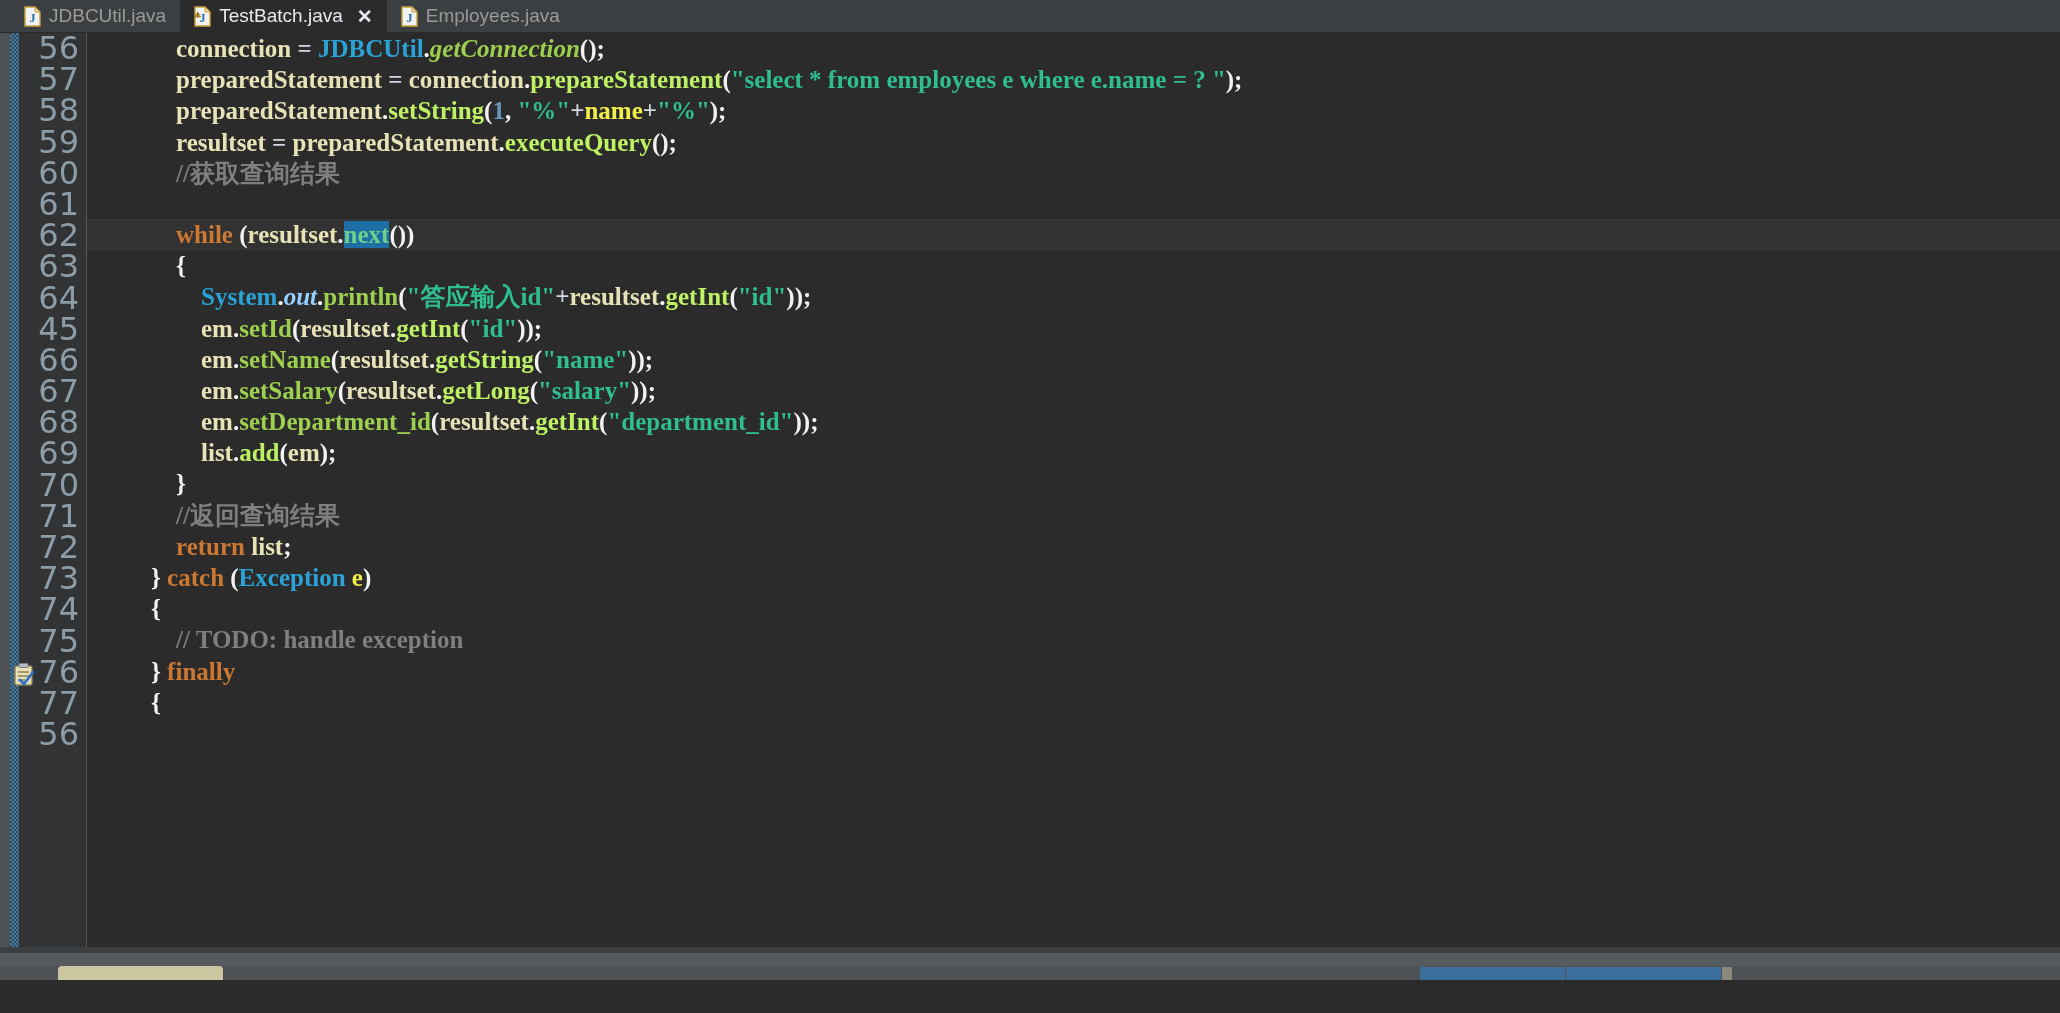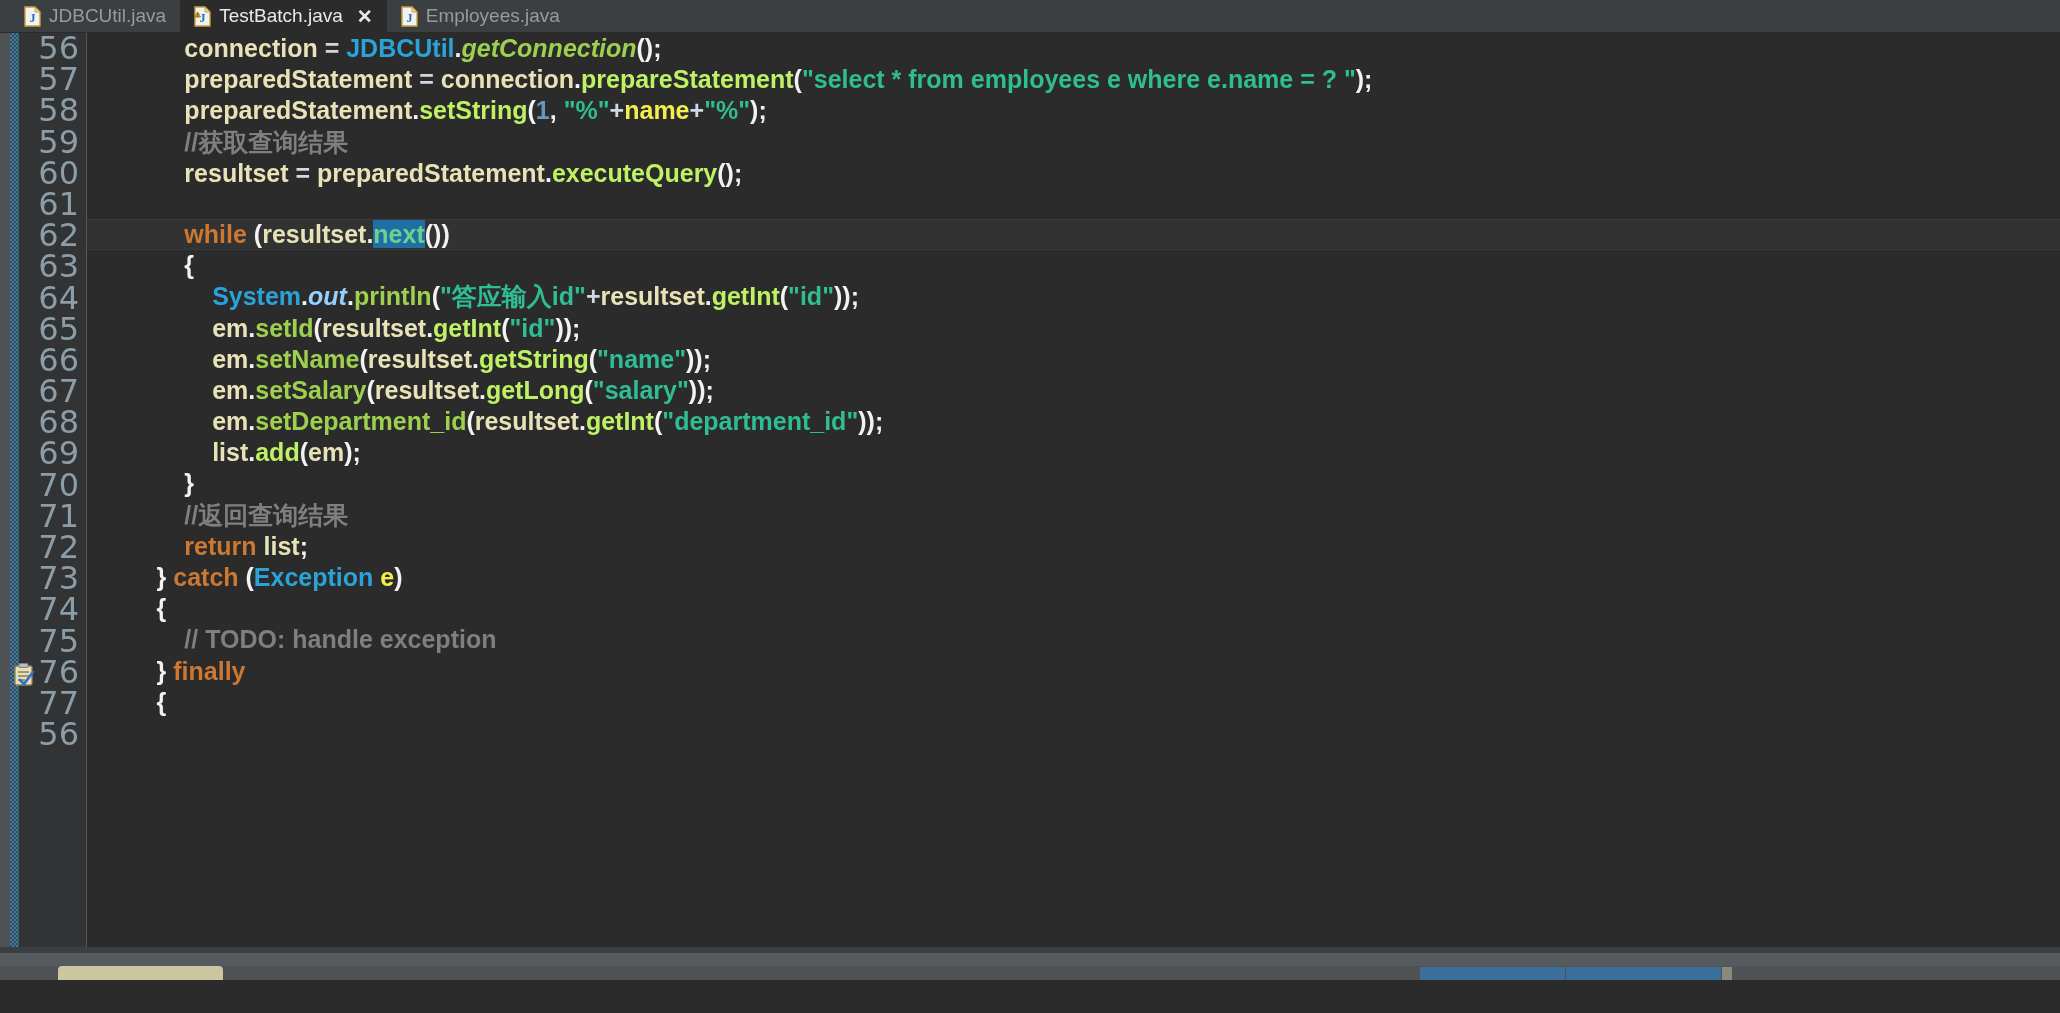--- a/index.html
+++ b/index.html
@@ -105,21 +105,21 @@
   #codearea {
     flex: 1 1 auto;
     position: relative;
     background: #2b2b2b;
     overflow: hidden;
   }
   .cline {
     height: 31.2px;
     line-height: 31.2px;
     white-space: pre;
-    font-family: Liberation Sans, sans-serif;
+    font-family: Liberation Serif, serif;
     font-size: 25px;
     font-weight: bold;
     color: #e8e2b7;
     padding-left: 14px;
   }
   .cline.caret-line {
     background: #323232;
     box-shadow: inset 0 1px 0 #3a3a3a, inset 0 -1px 0 #3a3a3a;
     margin-top: 30px;
   }
@@ -204,21 +204,21 @@
   <div id="gutter">
       <div class="gline"><span>56</span></div>
       <div class="gline"><span>57</span></div>
       <div class="gline"><span>58</span></div>
       <div class="gline"><span>59</span></div>
       <div class="gline"><span>60</span></div>
       <div class="gline"><span>61</span></div>
       <div class="gline"><span>62</span></div>
       <div class="gline"><span>63</span></div>
       <div class="gline"><span>64</span></div>
-      <div class="gline"><span>65</span></div>
+      <div class="gline"><span>45</span></div>
       <div class="gline"><span>66</span></div>
       <div class="gline"><span>67</span></div>
       <div class="gline"><span>68</span></div>
       <div class="gline"><span>69</span></div>
       <div class="gline"><span>70</span></div>
       <div class="gline"><span>71</span></div>
       <div class="gline"><span>72</span></div>
       <div class="gline"><span>73</span></div>
       <div class="gline"><span>74</span></div>
       <div class="gline"><span>75</span></div>
@@ -228,22 +228,22 @@
             <path d="M5 9 h11 M5 13 h11 M5 17 h7" stroke="#8d8055" stroke-width="1.3"></path>
             <path d="M7 17 L11 21 L20 9" stroke="#2f6fc7" stroke-width="2.6" fill="none" stroke-linecap="round" stroke-linejoin="round"></path>
           </svg></span><span>76</span></div>
       <div class="gline"><span>77</span></div>
       <div class="gline"><span>56</span></div>
     </div>
   <div id="codearea">
       <div class="cline"><span class="var">            </span><span class="var">connection</span><span class="var"> </span><span class="op">=</span><span class="var"> </span><span class="cls">JDBCUtil</span><span class="punc">.</span><span class="meth" style="font-style: italic;">getConnection</span><span class="punc">();</span></div>
       <div class="cline"><span class="var">            </span><span class="var">preparedStatement</span><span class="var"> </span><span class="op">=</span><span class="var"> </span><span class="var">connection</span><span class="punc">.</span><span class="mcall">prepareStatement</span><span class="punc">(</span><span class="str">"select * from employees e where e.name = ? "</span><span class="punc">);</span></div>
       <div class="cline"><span class="var">            </span><span class="var">preparedStatement</span><span class="punc">.</span><span class="mcall">setString</span><span class="punc">(</span><span class="num">1</span><span class="punc">, </span><span class="str">"%"</span><span class="op">+</span><span class="param">name</span><span class="op">+</span><span class="str">"%"</span><span class="punc">);</span></div>
+      <div class="cline"><span class="var">            </span><span class="var">resultset</span><span class="var"> </span><span class="op">=</span><span class="var"> </span><span class="var">preparedStatement</span><span class="punc">.</span><span class="mcall">executeQuery</span><span class="punc">();</span></div>
       <div class="cline"><span class="var">            </span><span class="cmt">//获取查询结果</span></div>
-      <div class="cline"><span class="var">            </span><span class="var">resultset</span><span class="var"> </span><span class="op">=</span><span class="var"> </span><span class="var">preparedStatement</span><span class="punc">.</span><span class="mcall">executeQuery</span><span class="punc">();</span></div>
       <div class="cline caret-line"><span class="var">            </span><span class="kw">while</span><span class="var"> </span><span class="punc">(</span><span class="var">resultset</span><span class="punc">.</span><span class="sel">next</span><span class="punc">())</span></div>
       <div class="cline"><span class="var">            </span><span class="punc">{</span></div>
       <div class="cline"><span class="var">                </span><span class="cls">System</span><span class="punc">.</span><span class="stat">out</span><span class="punc">.</span><span class="meth">println</span><span class="punc">(</span><span class="str">"答应输入id"</span><span class="op">+</span><span class="var">resultset</span><span class="punc">.</span><span class="mcall">getInt</span><span class="punc">(</span><span class="str">"id"</span><span class="punc">));</span></div>
       <div class="cline"><span class="var">                </span><span class="var">em</span><span class="punc">.</span><span class="meth">setId</span><span class="punc">(</span><span class="var">resultset</span><span class="punc">.</span><span class="mcall">getInt</span><span class="punc">(</span><span class="str">"id"</span><span class="punc">));</span></div>
       <div class="cline"><span class="var">                </span><span class="var">em</span><span class="punc">.</span><span class="meth">setName</span><span class="punc">(</span><span class="var">resultset</span><span class="punc">.</span><span class="mcall">getString</span><span class="punc">(</span><span class="str">"name"</span><span class="punc">));</span></div>
       <div class="cline"><span class="var">                </span><span class="var">em</span><span class="punc">.</span><span class="meth">setSalary</span><span class="punc">(</span><span class="var">resultset</span><span class="punc">.</span><span class="mcall">getLong</span><span class="punc">(</span><span class="str">"salary"</span><span class="punc">));</span></div>
       <div class="cline"><span class="var">                </span><span class="var">em</span><span class="punc">.</span><span class="meth">setDepartment_id</span><span class="punc">(</span><span class="var">resultset</span><span class="punc">.</span><span class="mcall">getInt</span><span class="punc">(</span><span class="str">"department_id"</span><span class="punc">));</span></div>
       <div class="cline"><span class="var">                </span><span class="var">list</span><span class="punc">.</span><span class="mcall">add</span><span class="punc">(</span><span class="var">em</span><span class="punc">);</span></div>
       <div class="cline"><span class="var">            </span><span class="punc">}</span></div>
       <div class="cline"><span class="var">            </span><span class="cmt">//返回查询结果</span></div>

